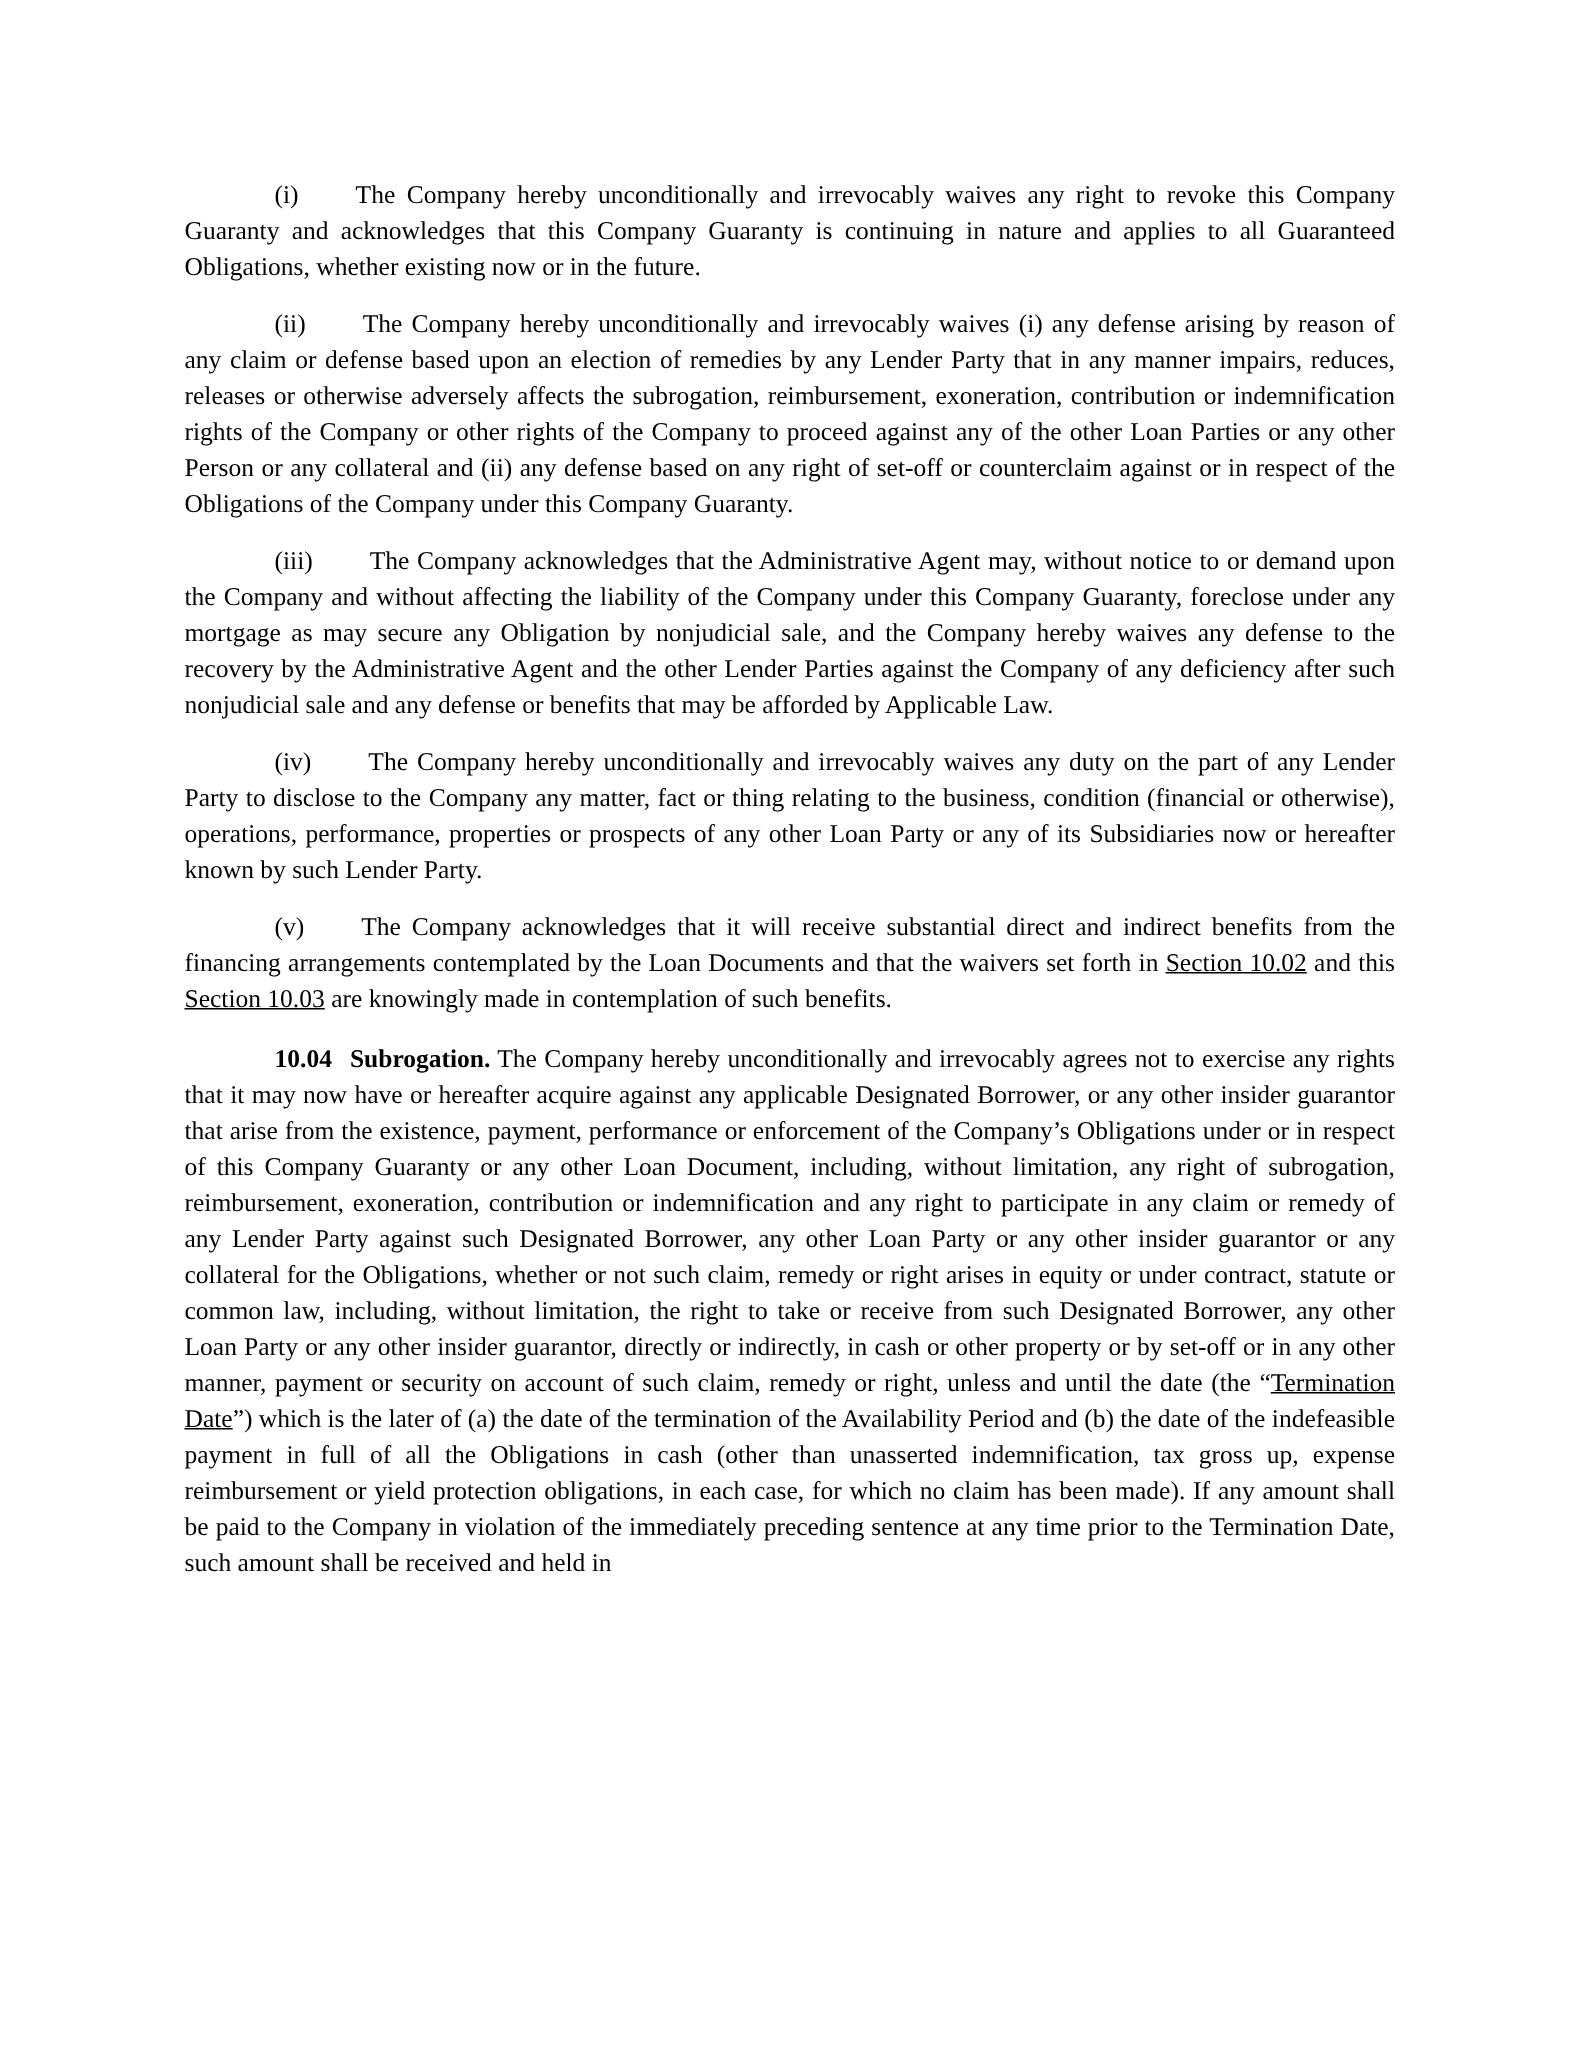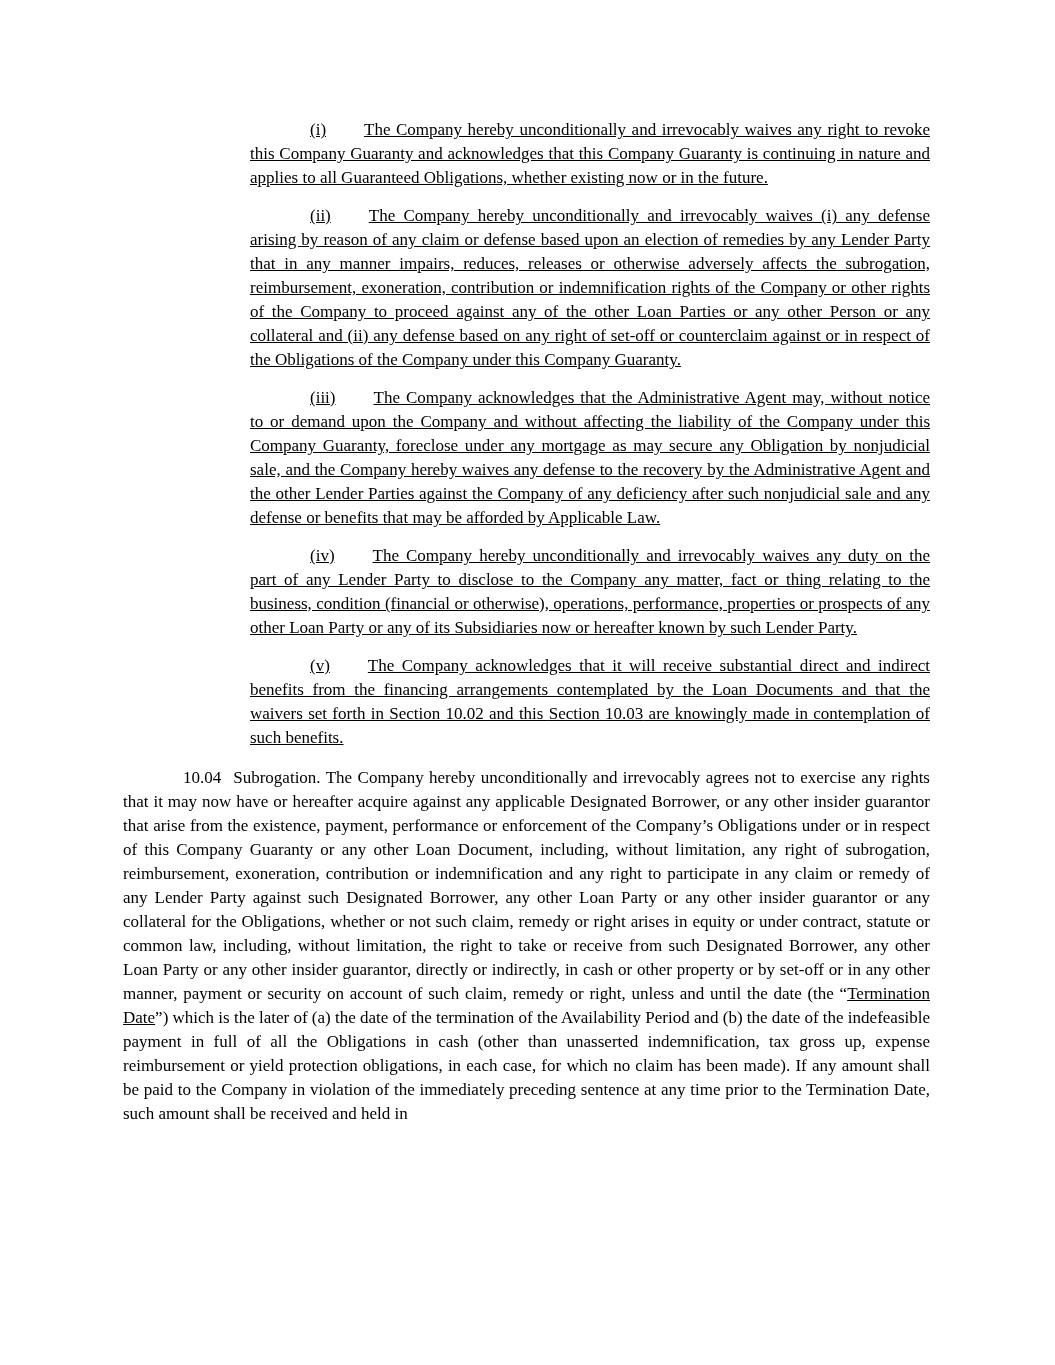--- a/index.html
+++ b/index.html
@@ -21,39 +21,37 @@
     width: 1055px;
     height: 1365px;
     padding: 118px 125px 0 123px;
     background: #ffffff;
   }
   p {
     margin: 0;
     text-align: justify;
   }
   .indented-para {
-    margin-left: 127px;
     text-indent: 60px;
     margin-bottom: 14px;
-    text-decoration: underline;
   }
   .body-para {
     text-indent: 60px;
     margin-top: 16px;
   }
   .tab {
     display: inline-block;
     width: 38px;
   }
   .tab-small {
     display: inline-block;
     width: 12px;
   }
   .bold {
-    font-weight: normal;
+    font-weight: bold;
   }
   .underline {
     text-decoration: underline;
   }
   .footer {
     position: absolute;
     left: 0;
     bottom: 64px;
     width: 1055px;
     text-align: center;

